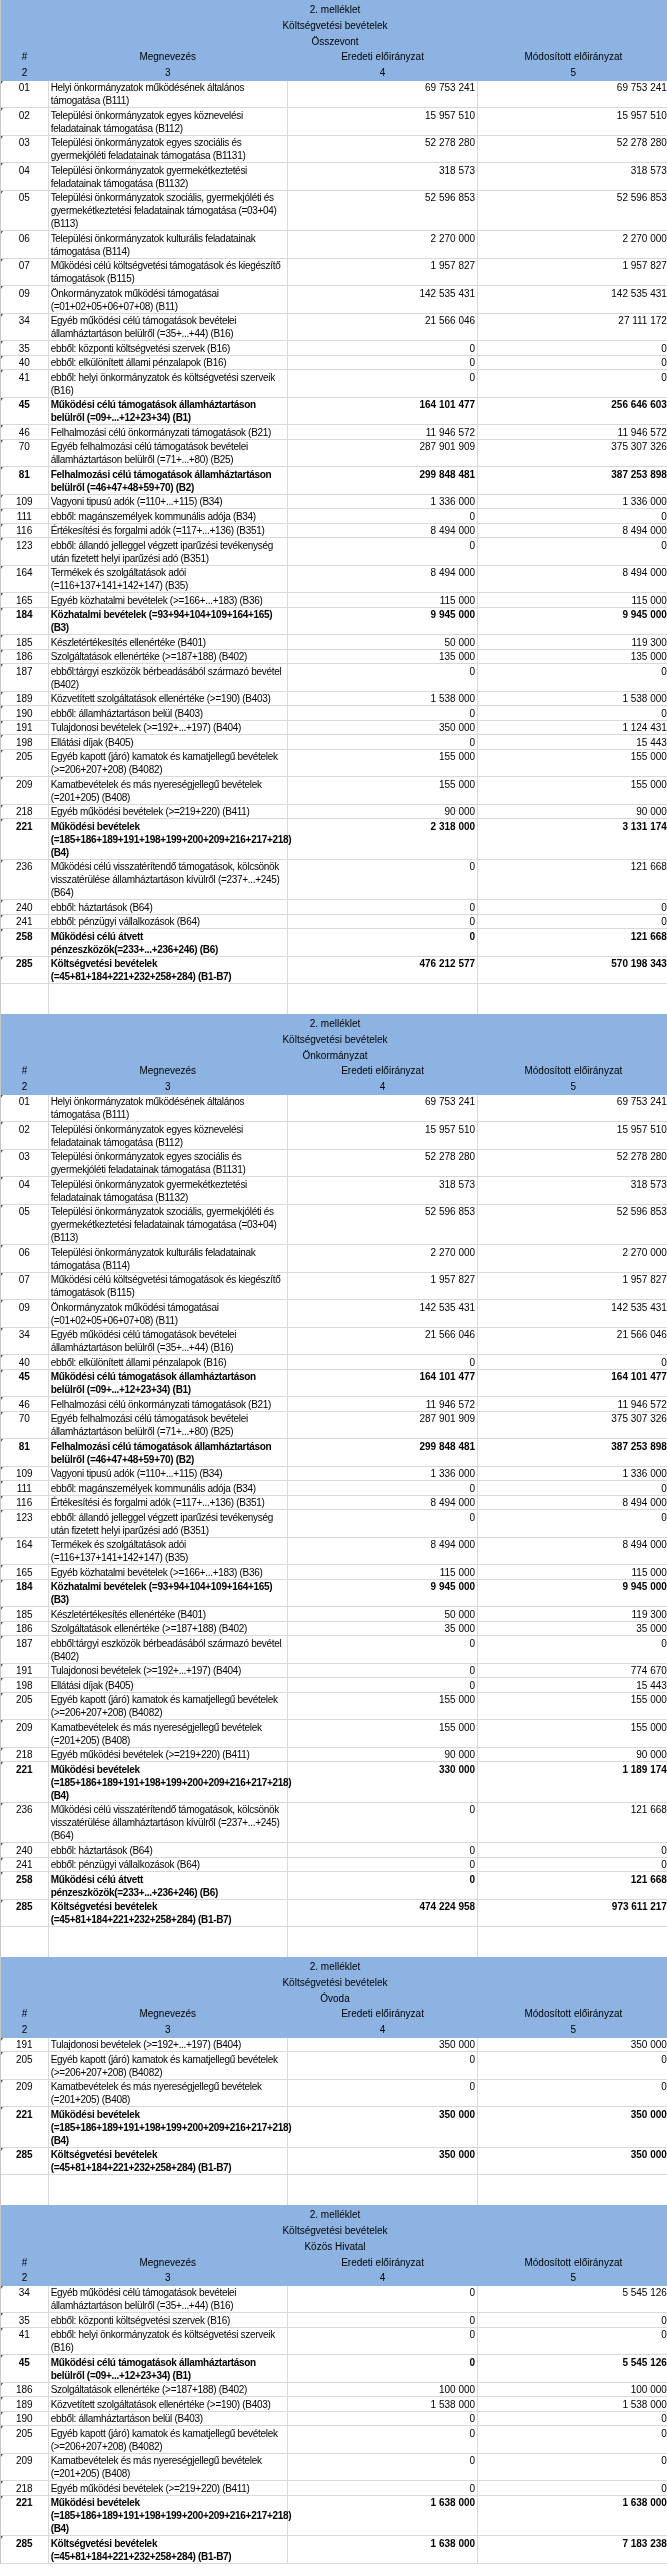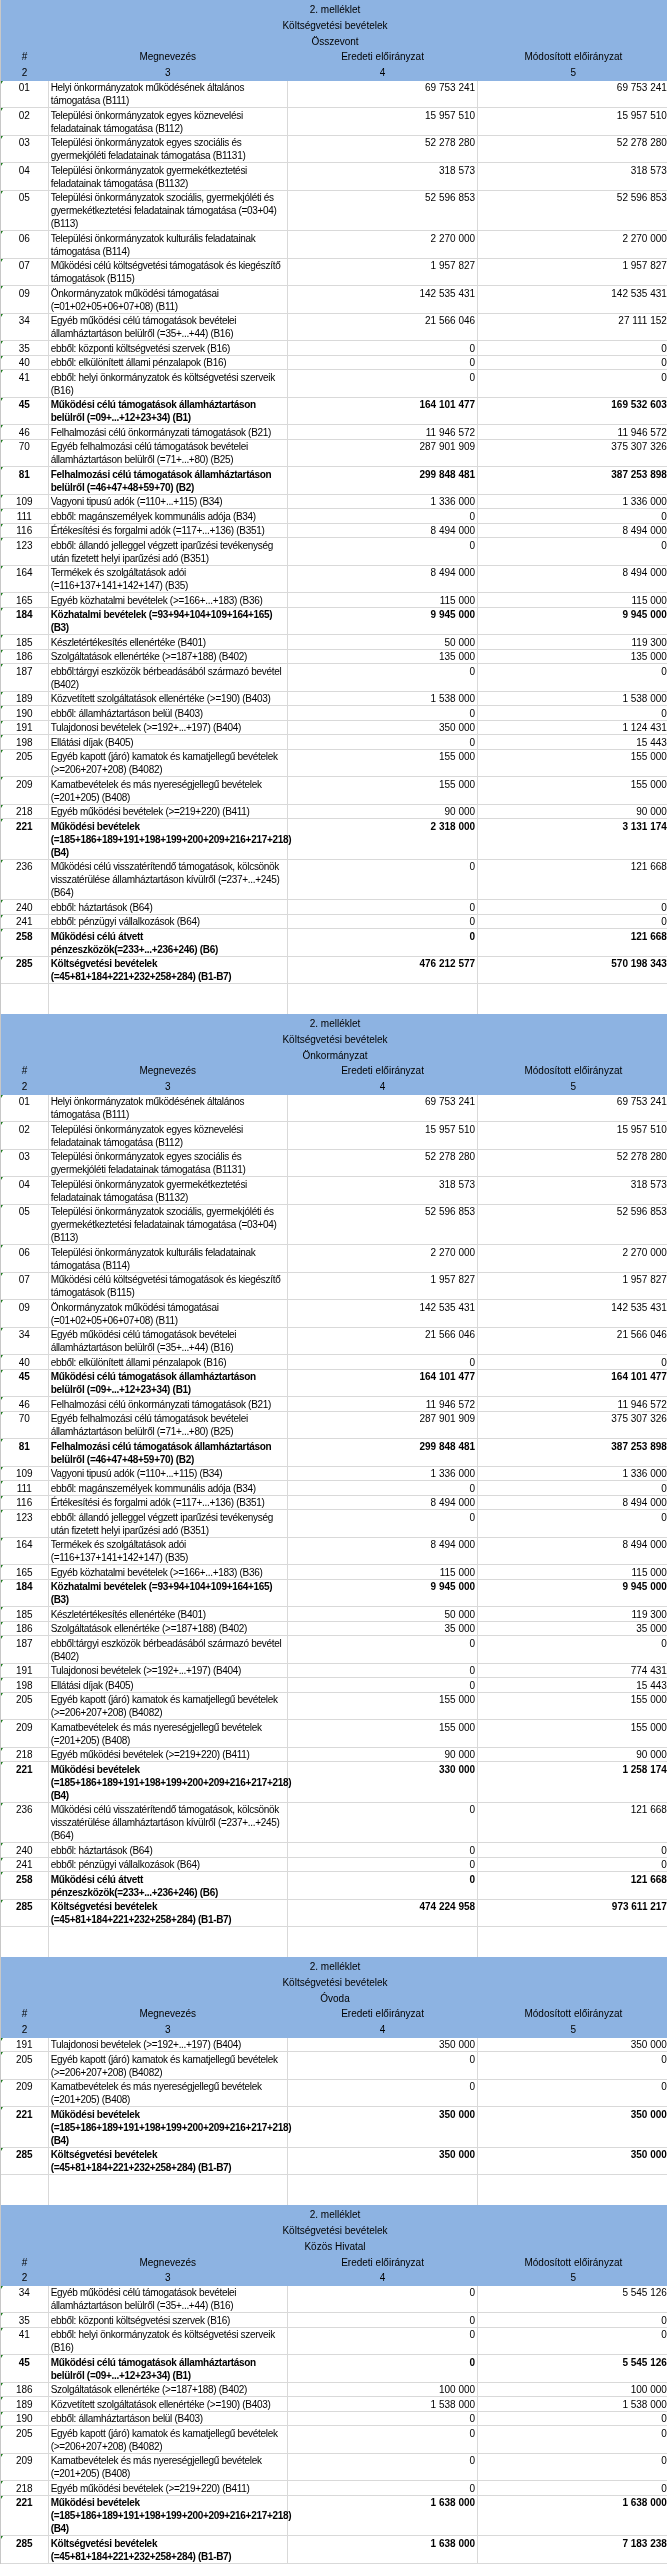--- a/index.html
+++ b/index.html
@@ -125,21 +125,21 @@
     <td class="val"><span>142 535 431</span></td>
     <td class="val"><span>142 535 431</span></td>
   </tr>
 
   <tr class="row">
     <td class="num"><span class="tri"></span><span>34</span></td>
     <td>
             <span class="label-text">Egyéb működési célú támogatások bevételei államháztartáson belülről (=35+...+44) (B16)</span>
           </td>
     <td class="val"><span>21 566 046</span></td>
-    <td class="val"><span>27 111 152</span></td>
+    <td class="val"><span>27 111 172</span></td>
   </tr>
 
   <tr class="row">
     <td class="num"><span class="tri"></span><span>35</span></td>
     <td>
             <span class="label-text">ebből: központi költségvetési szervek (B16)</span>
           </td>
     <td class="val"><span>0</span></td>
     <td class="val"><span>0</span></td>
   </tr>
@@ -161,21 +161,21 @@
     <td class="val"><span>0</span></td>
     <td class="val"><span>0</span></td>
   </tr>
 
   <tr class="row bold">
     <td class="num"><span class="tri"></span><span>45</span></td>
     <td>
             <span class="label-text">Működési célú támogatások államháztartáson belülről (=09+...+12+23+34) (B1)</span>
           </td>
     <td class="val"><span>164 101 477</span></td>
-    <td class="val"><span>169 532 603</span></td>
+    <td class="val"><span>256 646 603</span></td>
   </tr>
 
   <tr class="row">
     <td class="num"><span class="tri"></span><span>46</span></td>
     <td>
             <span class="label-text">Felhalmozási célú önkormányzati támogatások (B21)</span>
           </td>
     <td class="val"><span>11 946 572</span></td>
     <td class="val"><span>11 946 572</span></td>
   </tr>
@@ -660,21 +660,21 @@
     <td class="val"><span>0</span></td>
     <td class="val"><span>0</span></td>
   </tr>
 
   <tr class="row">
     <td class="num"><span class="tri"></span><span>191</span></td>
     <td>
             <span class="label-text">Tulajdonosi bevételek (&gt;=192+...+197) (B404)</span>
           </td>
     <td class="val"><span>0</span></td>
-    <td class="val"><span>774 431</span></td>
+    <td class="val"><span>774 670</span></td>
   </tr>
 
   <tr class="row">
     <td class="num"><span class="tri"></span><span>198</span></td>
     <td>
             <span class="label-text">Ellátási díjak (B405)</span>
           </td>
     <td class="val"><span>0</span></td>
     <td class="val"><span>15 443</span></td>
   </tr>
@@ -705,21 +705,21 @@
     <td class="val"><span>90 000</span></td>
     <td class="val"><span>90 000</span></td>
   </tr>
 
   <tr class="row bold">
     <td class="num"><span class="tri"></span><span>221</span></td>
     <td>
             <span class="label-text">Működési bevételek (=185+186+189+191+198+199+200+209+216+217+218) (B4)</span>
           </td>
     <td class="val"><span>330 000</span></td>
-    <td class="val"><span>1 258 174</span></td>
+    <td class="val"><span>1 189 174</span></td>
   </tr>
 
   <tr class="row">
     <td class="num"><span class="tri"></span><span>236</span></td>
     <td>
             <span class="label-text">Működési célú visszatérítendő támogatások, kölcsönök visszatérülése államháztartáson kívülről (=237+...+245) (B64)</span>
           </td>
     <td class="val"><span>0</span></td>
     <td class="val"><span>121 668</span></td>
   </tr>

